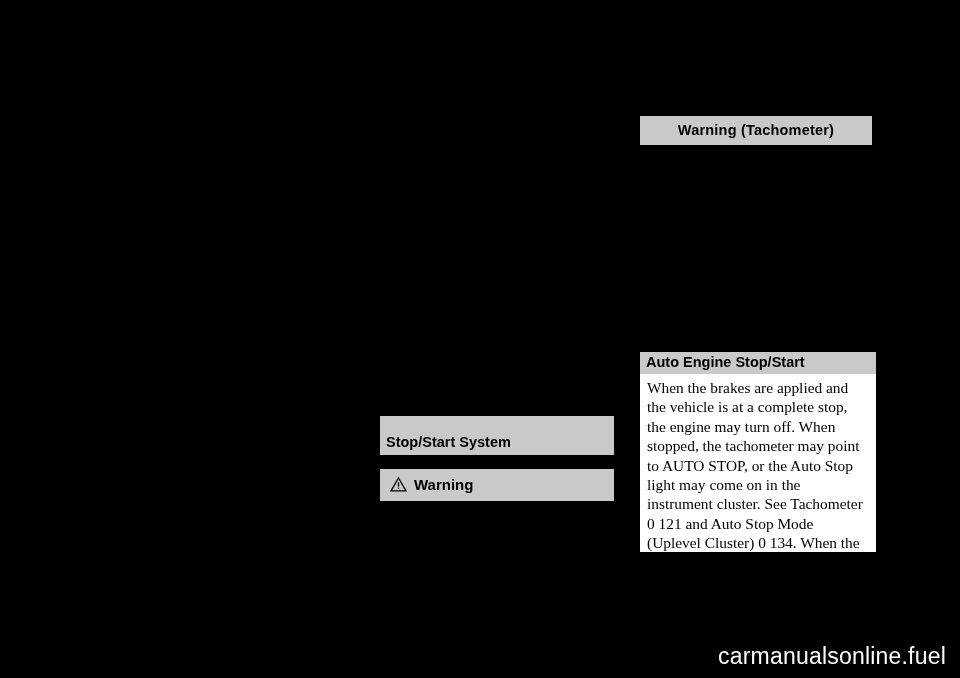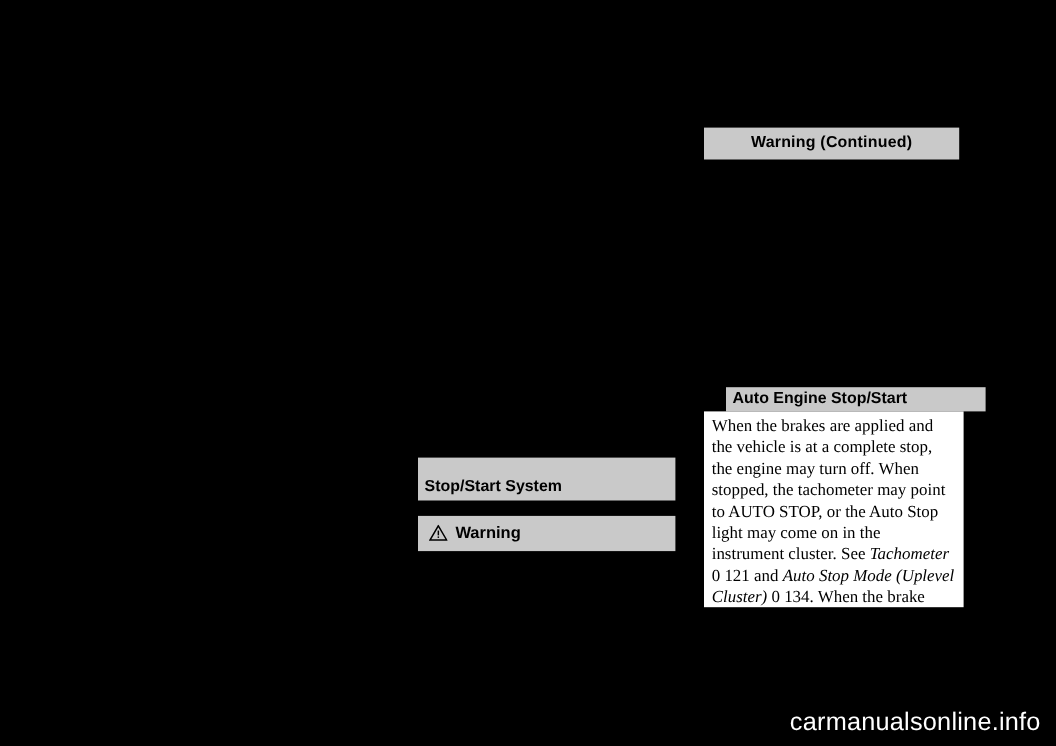--- a/index.html
+++ b/index.html
@@ -110,42 +110,41 @@
   }
 
   #fuel-saving-box {
     left: 640px;
     top: 295px;
     width: 236px;
   }
 
   #auto-engine-head {
     position: absolute;
-    left: 660px;
+    left: 640px;
     top: 352px;
     width: 236px;
     background: #c9c9c9;
     font-family: "Liberation Sans", sans-serif;
     font-weight: bold;
     font-size: 14.5px;
     color: #000000;
     padding: 2px 6px 3px 6px;
     box-sizing: border-box;
     line-height: 1.2;
   }
 
   #auto-engine-box {
     left: 640px;
     top: 374px;
     width: 236px;
     height: 178px;
   }
 
   .ital {
-    font-style: italic;
   }
 
   .pgref {
     white-space: nowrap;
   }
 
   
   .footer {
     position: absolute;
     left: 0;
@@ -173,28 +172,28 @@
         <path d="M10 1.2 L19 16.6 L1 16.6 Z" fill="none" stroke="#000000" stroke-width="1.6" stroke-linejoin="miter"></path>
         <rect x="9.2" y="6.4" width="1.6" height="5.2" fill="#000000"></rect>
         <rect x="9.2" y="12.8" width="1.6" height="1.6" fill="#000000"></rect>
       </svg>
       <span class="warning-title">Warning</span>
     </div>
   </div>
 
   <div class="right-col">
     <div class="warn-cont-box">
-      <span class="warn-cont-text">Warning  (Continued)</span>
+      <span class="warn-cont-text">Warning  (Tachometer)</span>
     </div>
   </div>
 
 
   <div id="auto-engine-head">Auto Engine Stop/Start</div>
 
   <div class="body-box" id="auto-engine-box">
     <p class="body-text" style="margin:0;"><span>When the brakes are applied and the vehicle is at a complete stop, the engine may turn off. When stopped, the tachometer may point to AUTO STOP, or the Auto Stop light may come on in the instrument cluster. See </span><span class="ital">Tachometer</span> <span class="pgref">0 121</span><span> and </span><span class="ital">Auto Stop Mode (Uplevel Cluster)</span> <span class="pgref">0 134</span><span>. When the brake pedal is released or the accelerator pedal is pressed, the engine may restart.</span></p>
   </div>
 
   <div class="footer">
-    <span>carmanualsonline.info</span>
+    <span>carmanualsonline.fuel</span>
   </div>
 
 </div>
 
 </body></html>

